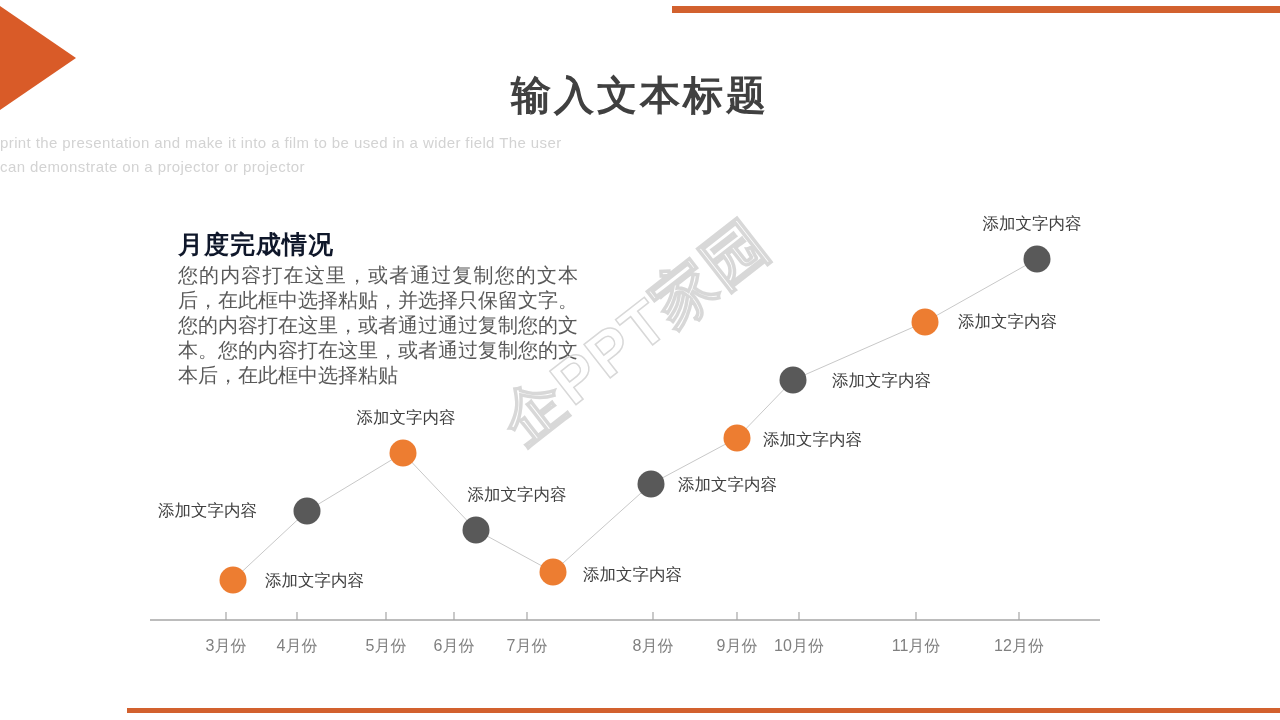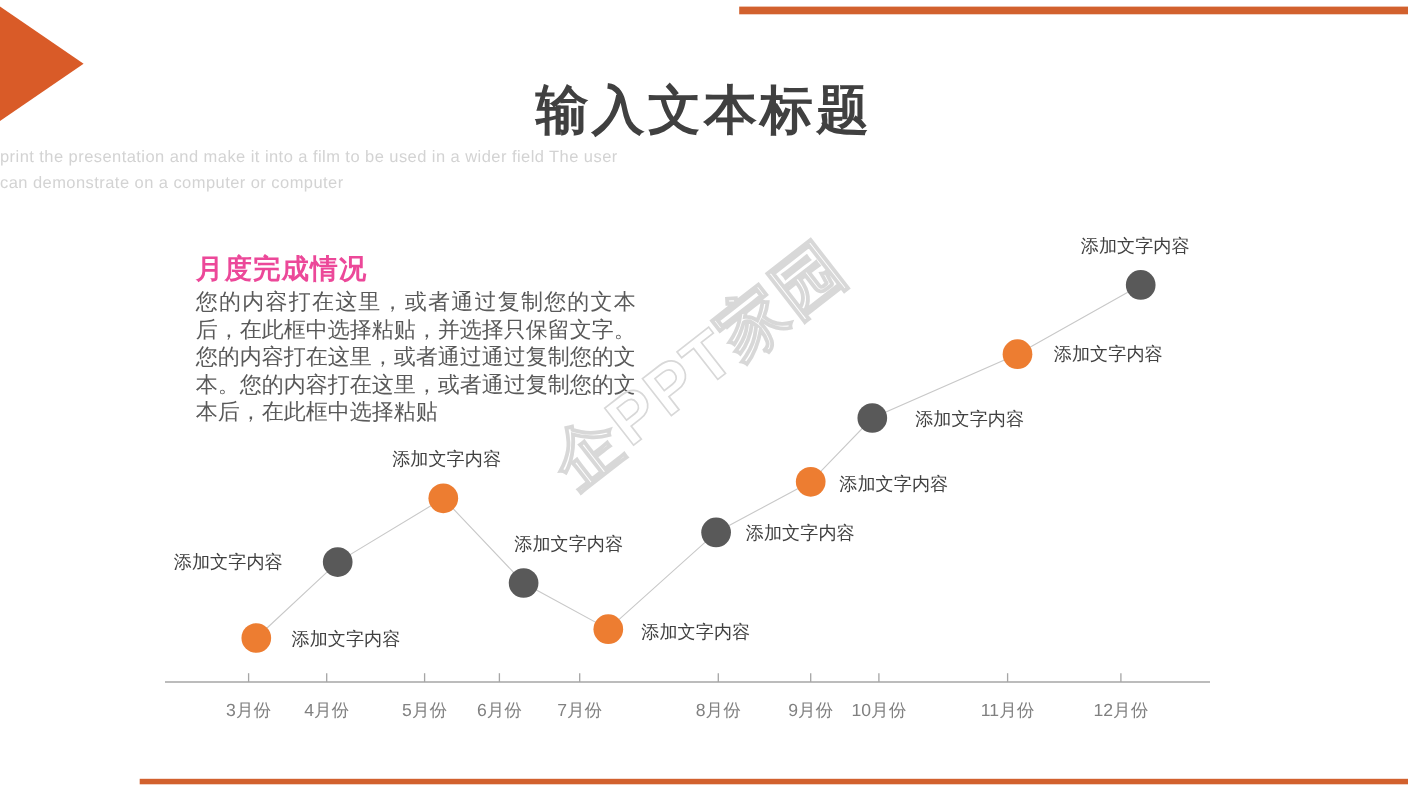--- a/index.html
+++ b/index.html
@@ -17,32 +17,32 @@
     position: absolute; left: 672px; right: 0; top: 6px; height: 7px;
     background: #d2612e;
   }
   .bottom-accent-bar {
     position: absolute; left: 127px; right: 0; top: 708px; height: 5px;
     background: #d2612e;
   }
   .slide-title {
     position: absolute; left: 0; right: 0; top: 68px;
     text-align: center;
-    font-size: 48px; font-weight: bold; color: #404040;
+    font-size: 40px; font-weight: bold; color: #404040;
     letter-spacing: 3px;
   }
   .slide-subtitle {
     position: absolute; left: 0; right: 0; top: 131px;
     text-align: left;
     font-size: 15px; line-height: 1.6; color: #d3d3d3;
     letter-spacing: 0.4px;
   }
   .section-heading {
     position: absolute; left: 178px; top: 228px;
-    font-size: 25px; font-weight: bold; color: #ec4899;
+    font-size: 25px; font-weight: bold; color: #0f172a;
     letter-spacing: 1px;
   }
   .section-body {
     position: absolute; left: 178px; top: 263px; width: 400px;
     font-size: 20px; line-height: 25px; color: #595959;
     text-align: justify;
   }
   .watermark {
     position: absolute; left: 455px; top: 290px; width: 360px;
     text-align: center;
@@ -66,21 +66,21 @@
     <polygon id="triangle-poly" points="0,6 76,58 0,110" fill="#D95B28"></polygon>
   </svg>
 
   <div class="top-accent-bar" style="background: rgb(210, 97, 46);"></div>
   <div class="bottom-accent-bar" style="background: rgb(210, 97, 46);"></div>
 
   <div class="slide-title">输入文本标题</div>
 
   <div class="slide-subtitle">
     <span>print the presentation and make it into a film to be used in a wider field The user</span><br>
-    <span>can demonstrate on a computer or computer</span>
+    <span>can demonstrate on a projector or projector</span>
   </div>
 
   <div class="section-heading">月度完成情况</div>
   <div class="section-body">您的内容打在这里，或者通过复制您的文本后，在此框中选择粘贴，并选择只保留文字。您的内容打在这里，或者通过通过复制您的文本。您的内容打在这里，或者通过复制您的文本后，在此框中选择粘贴</div>
 
   <svg class="chart-svg" id="chart-svg" width="1280" height="720">
       <polyline points="233,580 307,511 403,453 476,530 553,572 651,484 737,438 793,380 925,322 1037,259" fill="none" stroke="#C8C8C8" stroke-width="1"></polyline>
       <line x1="150" y1="620" x2="1100" y2="620" stroke="#A6A6A6" stroke-width="1.3"></line>
       <line x1="226" y1="612" x2="226" y2="620" stroke="#A6A6A6" stroke-width="1.2"></line>
       <text x="226" y="651" text-anchor="middle" font-size="16" fill="#808080" font-family="&quot;Liberation Sans&quot;,&quot;DejaVu Sans&quot;,sans-serif">3月份</text>

